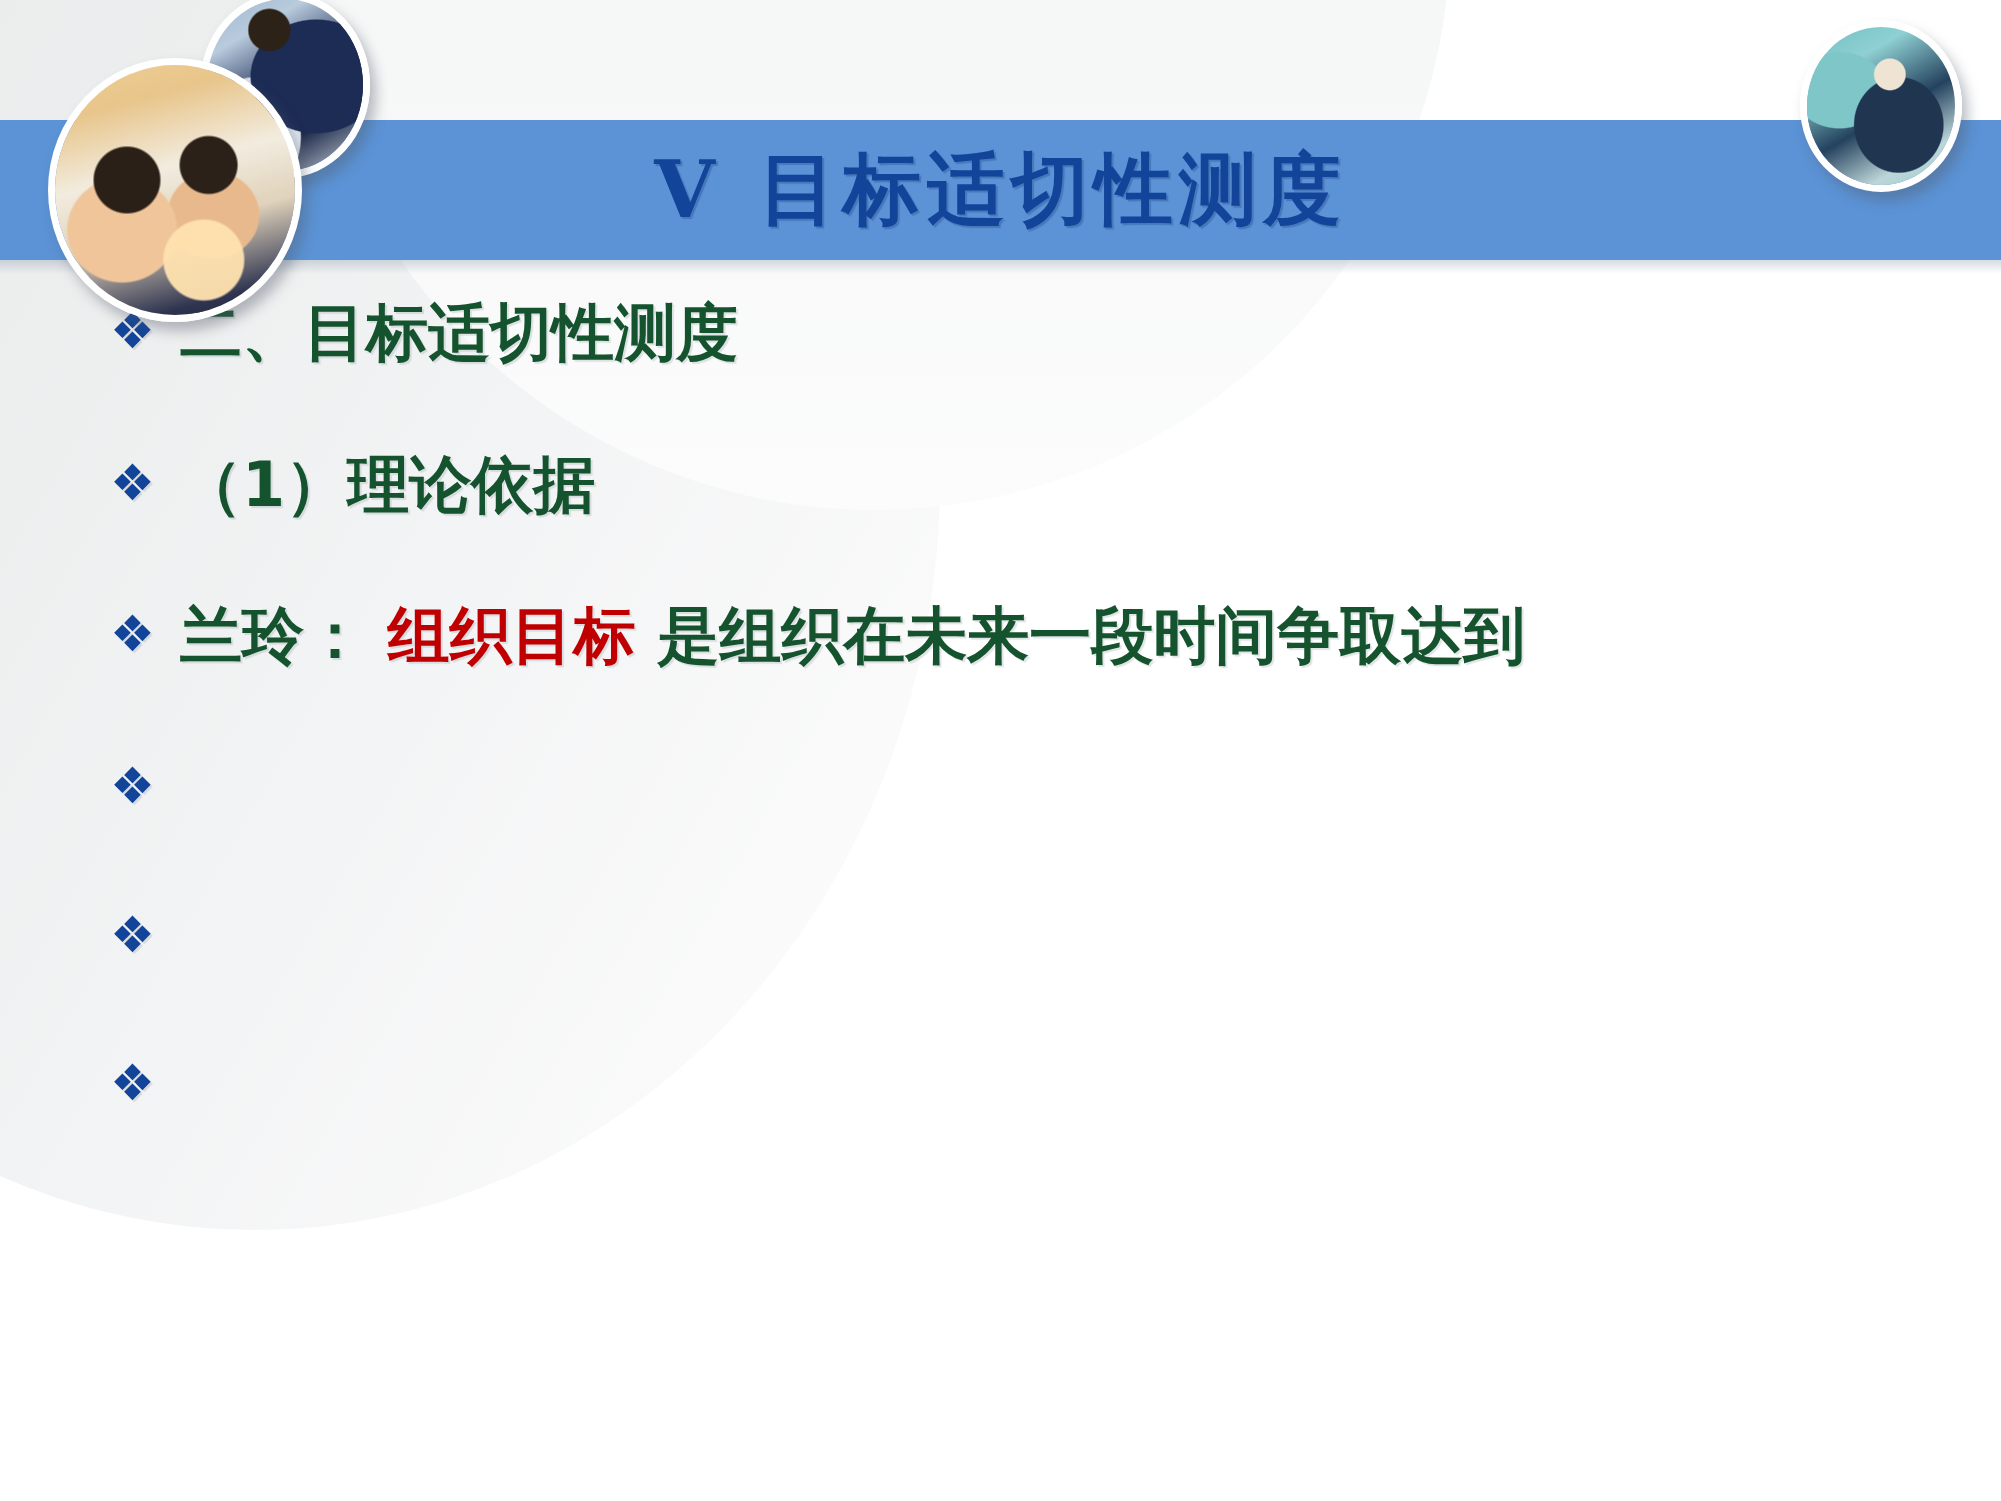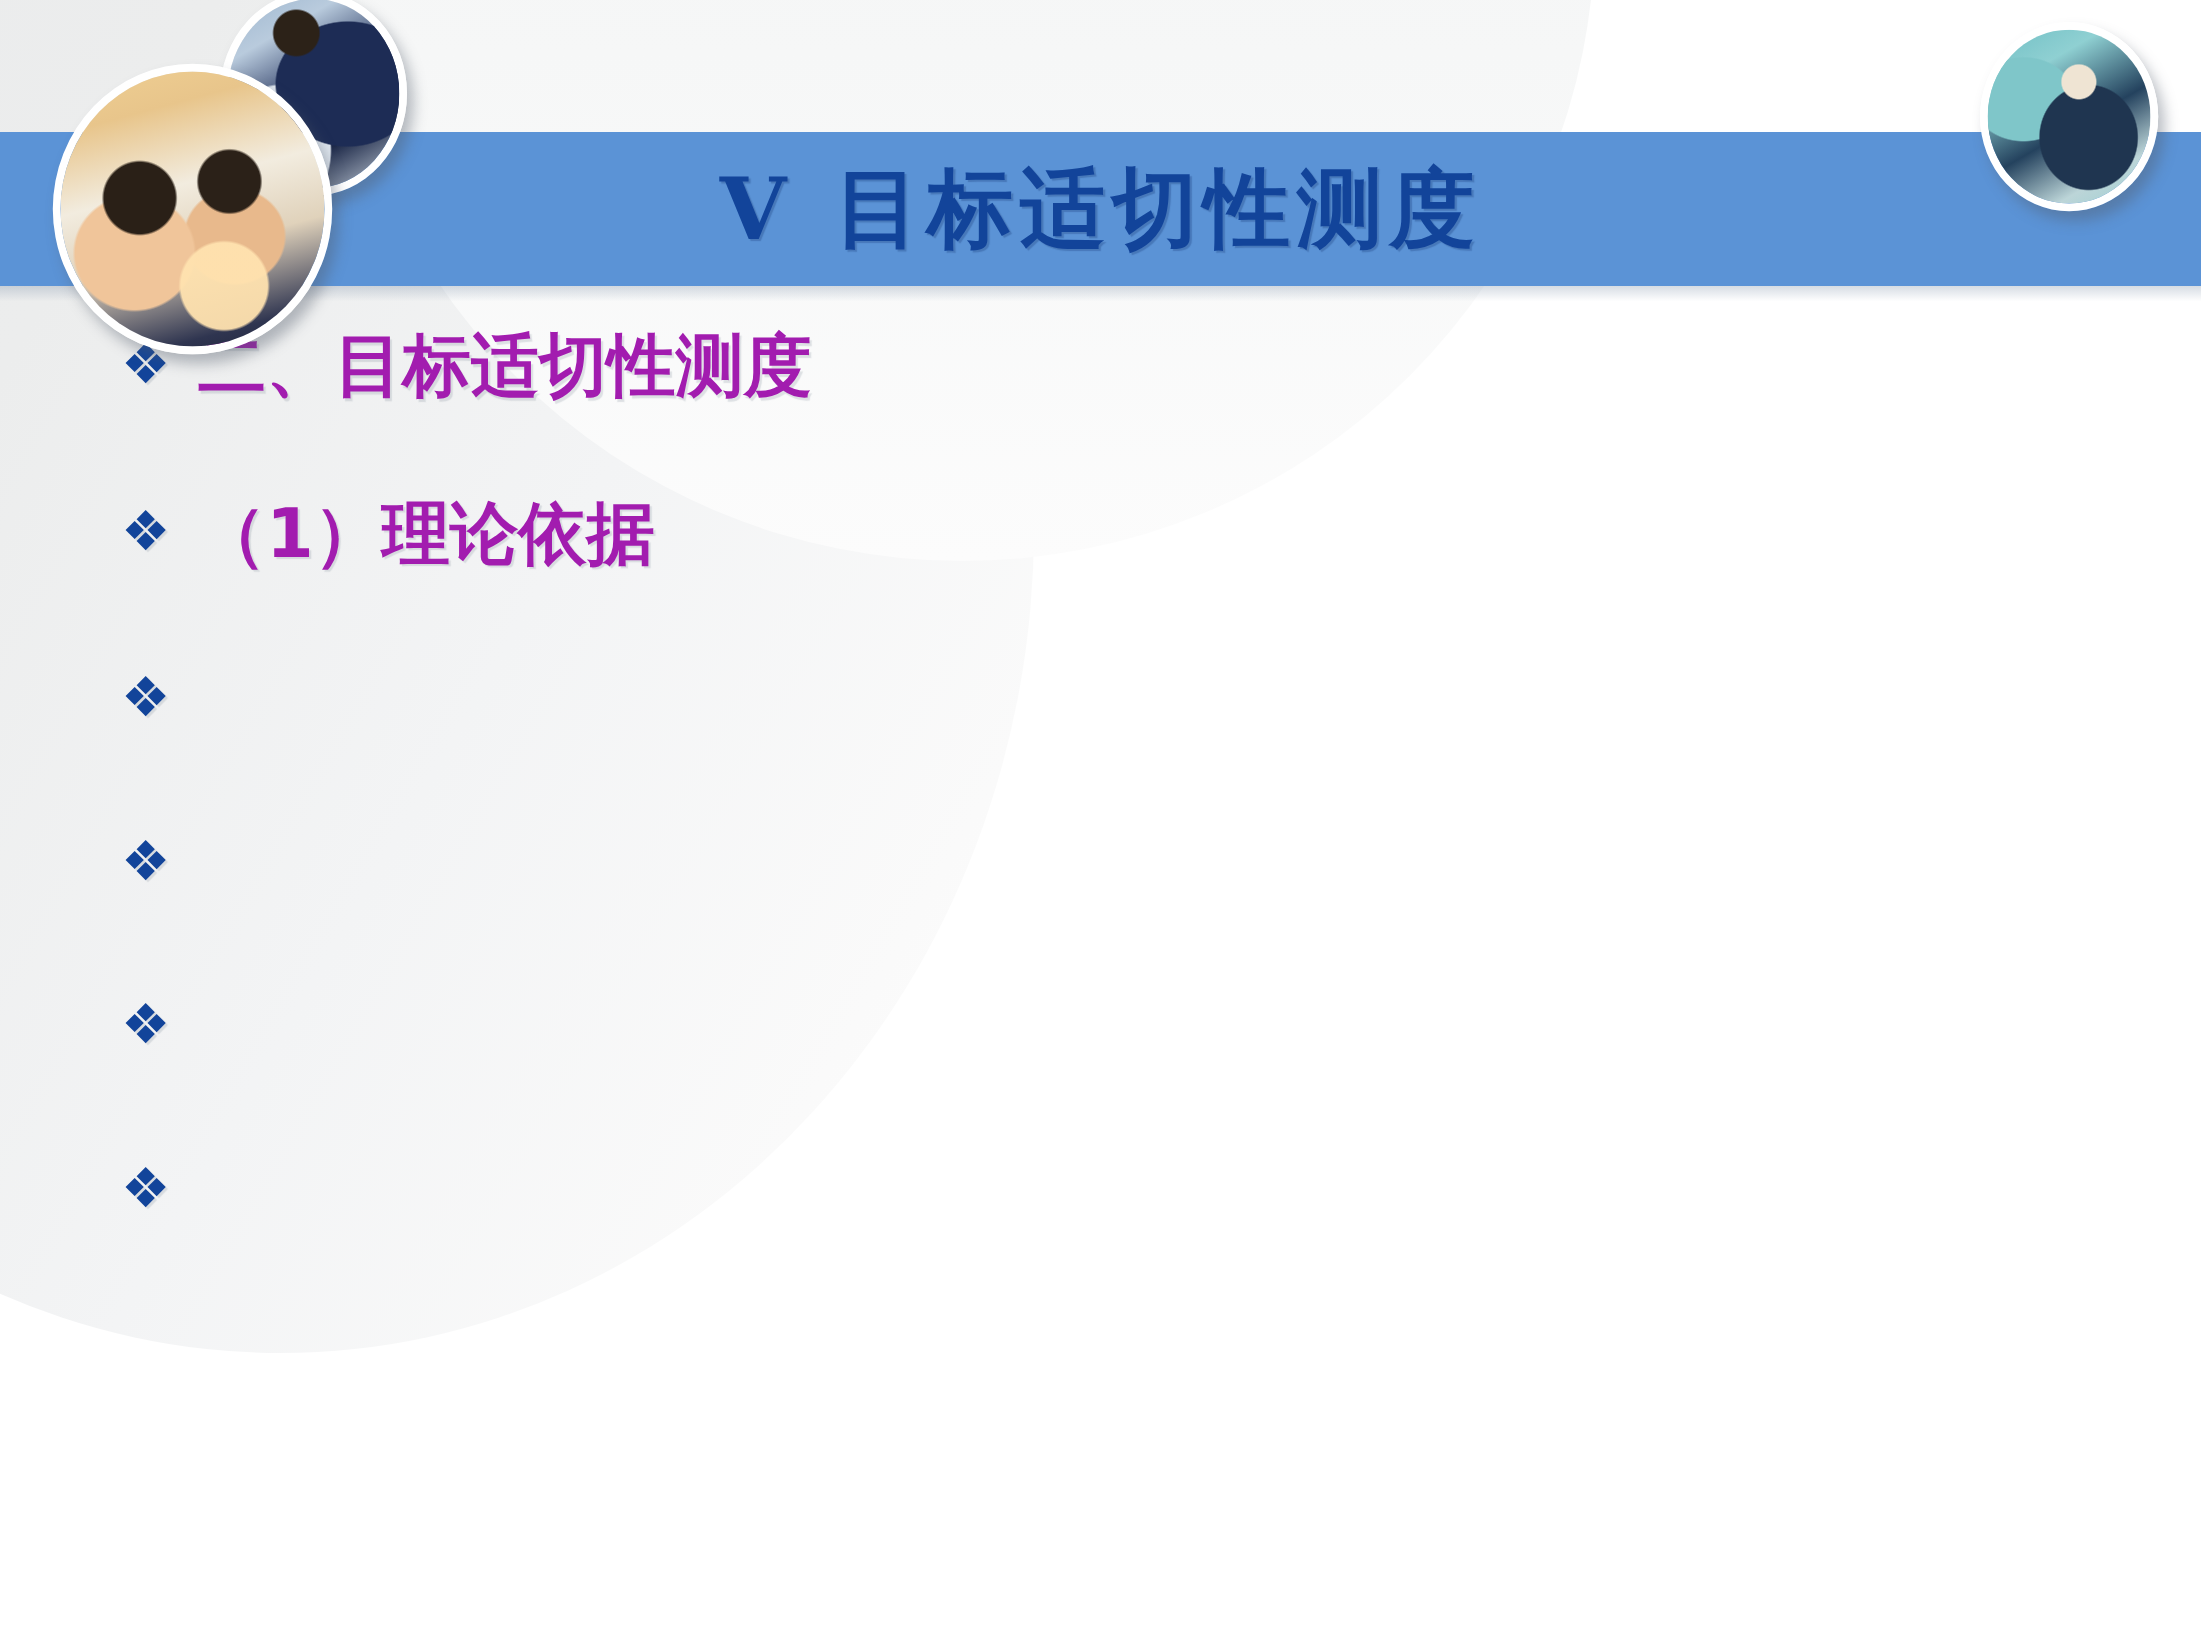--- a/index.html
+++ b/index.html
@@ -90,21 +90,21 @@
     text-shadow:2px 2px 1px rgba(120,130,145,.22);
     white-space:nowrap;
   }
   .line.tight{margin-bottom:86px;}
   .bullet{
     flex:0 0 auto;width:70px;color:#12449a;font-size:50px;line-height:1.25;
     font-family:"DejaVu Sans",sans-serif;
   }
   .txt{flex:0 1 auto;}
   .red{color:#c00000;}
-  .blue{color:#a21caf;}
+  .blue{color:#14532d;}
 </style>
 </head>
 <body>
 
 <div id="slide">
 
   <div class="watermark"></div>
   <div class="watermark2"></div>
 
   <div class="band"></div>
@@ -136,20 +136,25 @@
 
     <div class="line tight">
       <span class="bullet">❖</span>
       <span class="txt">
         <span class="blue">（1）理论依据</span>
       </span>
     </div>
 
     <div class="line tight">
       <span class="bullet">❖</span>
+      <span class="txt">
+        <span class="blue">兰玲：</span>
+        <span class="red">组织目标</span>
+        <span class="blue">是组织在未来一段时间争取达到</span>
+      </span>
     </div>
 
     <div class="line tight">
       <span class="bullet">❖</span>
     </div>
 
     <div class="line tight">
       <span class="bullet">❖</span>
     </div>
 

